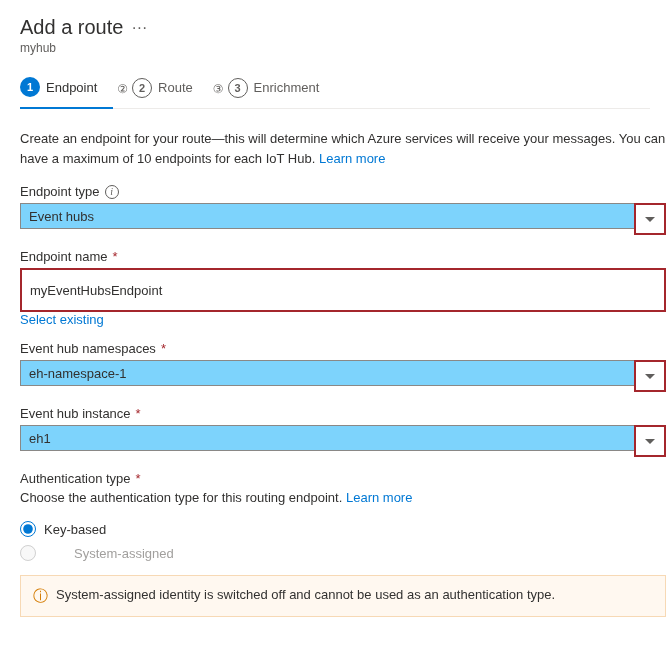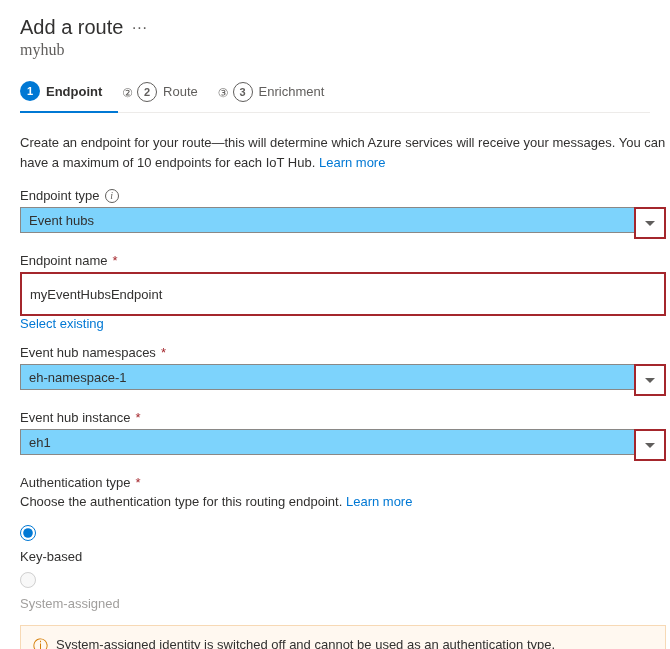--- a/index.html
+++ b/index.html
@@ -29,24 +29,23 @@
       color: #323130;
     }
 
     .page-title-icon {
       color: #605e5c;
       font-size: 16px;
       cursor: pointer;
     }
 
     .page-subtitle {
-      font-size: 16px;
+      font-size: 12px;
       color: #605e5c;
       margin-top: 2px;
-      font-family: Liberation Serif, serif;
     }
 
     .steps-nav {
       display: flex;
       align-items: center;
       gap: 0;
       margin-top: 14px;
       border-bottom: 1px solid #edebe9;
       padding-bottom: 0;
     }
@@ -86,21 +85,21 @@
       color: #605e5c;
       border: 1px solid #605e5c;
     }
 
     .step-label {
       font-size: 13px;
     }
 
     .step-label.active-label {
       color: #323130;
-      font-weight: 700;
+      font-weight: 400;
     }
 
     .step-label.inactive-label {
       color: #605e5c;
     }
 
     .step-separator {
       color: #605e5c;
       margin: 0 4px;
       font-size: 12px;
@@ -183,40 +182,40 @@
 
     .radio-group {
       display: flex;
       flex-direction: column;
       gap: 8px;
       margin-top: 6px;
     }
 
     .radio-item {
       display: flex;
-      align-items: flex-start;
+      align-items: flex-end;
       gap: 8px;
       cursor: pointer;
-      flex-direction: column;
     }
 
     .radio-input {
       width: 16px;
       height: 16px;
       cursor: pointer;
       accent-color: #0078d4;
     }
 
     .radio-label {
       font-size: 13px;
       color: #323130;
     }
 
     .radio-label.disabled {
       color: #a19f9d;
+      margin-left: 30px;
     }
 
     .auth-description {
       font-size: 13px;
       color: #323130;
       margin-bottom: 16px;
     }
 
     .auth-description a {
       color: #0078d4;

